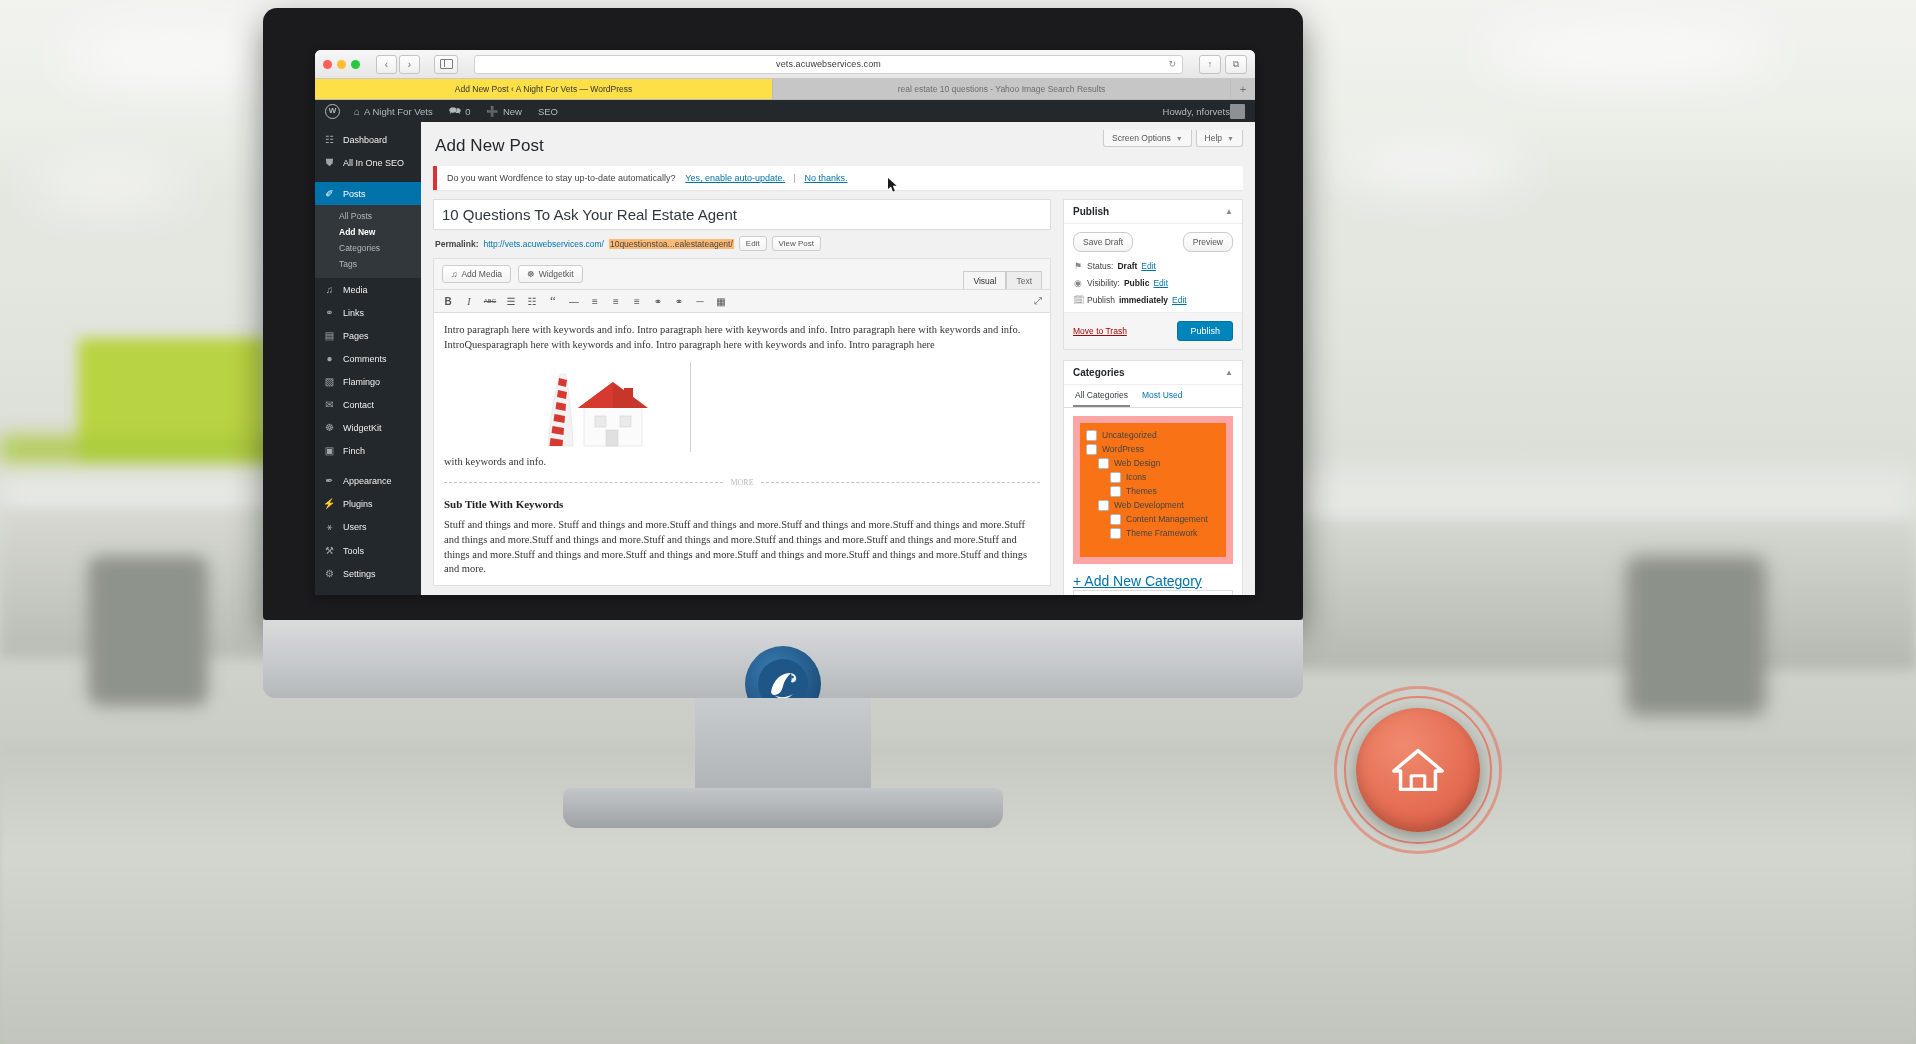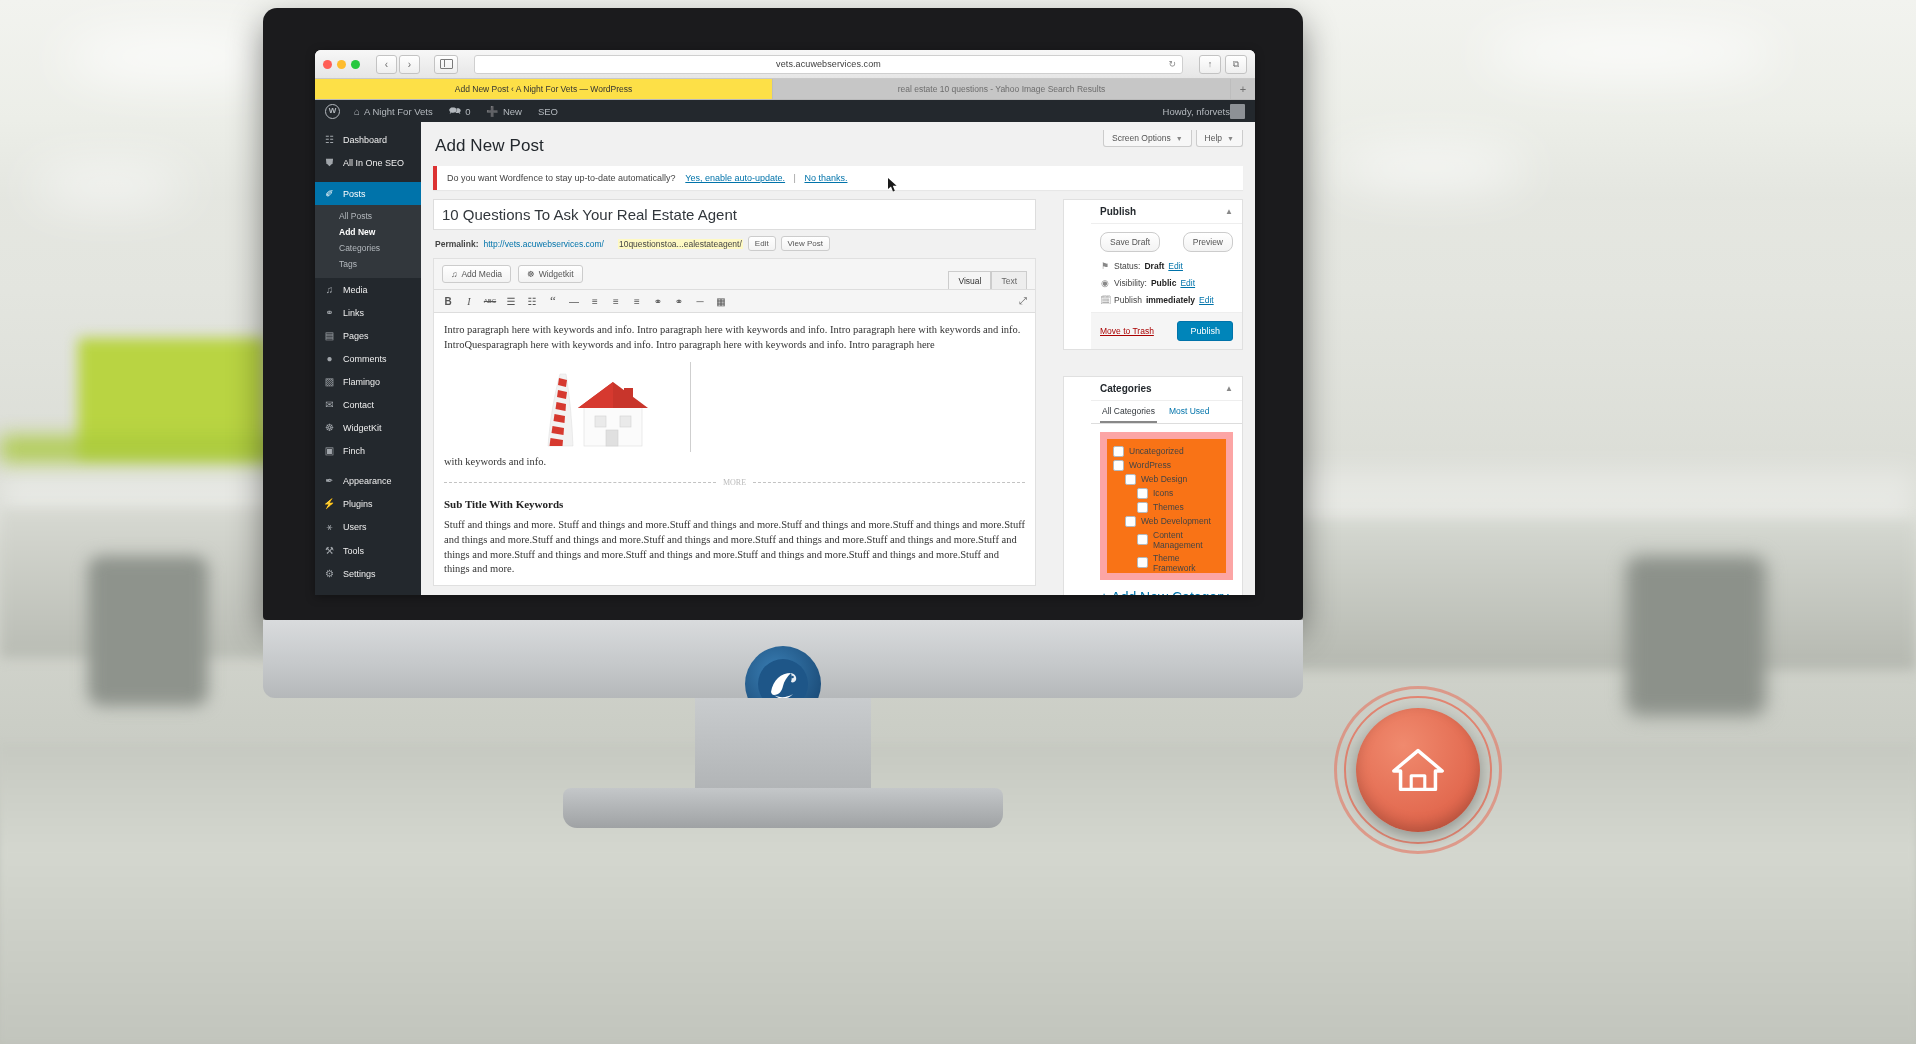--- a/index.html
+++ b/index.html
@@ -115,30 +115,30 @@
   .screen-meta{position:absolute;right:12px;top:8px;display:flex;gap:4px;}
   .sm-btn{background:#f7f7f7;border:1px solid #ccc;border-top:none;border-radius:0 0 3px 3px;
     font-size:8.5px;color:#555;padding:3px 8px;display:flex;align-items:center;gap:5px;}
   .sm-btn .caret{font-size:7px;color:#888;}
   h1.page-title{font-size:17px;font-weight:400;color:#23282d;margin:4px 0 10px 2px;letter-spacing:.1px;}
   .notice{background:#fff;border-left:4px solid #dc3232;padding:7px 10px;font-size:9px;color:#444;
     margin-bottom:9px;box-shadow:0 1px 1px rgba(0,0,0,.04);}
   .notice a{color:#0073aa;text-decoration:underline;}
   .notice .sep{color:#999;padding:0 6px;}
 
-  .edit-wrap{display:flex;gap:27px;}
+  .edit-wrap{display:flex;gap:12px;}
   .edit-col{flex:1;min-width:0;}
   .side-col{width:180px;flex-shrink:0;}
 
   .title-input{width:100%;box-sizing:border-box;background:#fff;border:1px solid #ddd;
     font-size:15px;color:#32373c;padding:6px 8px;font-family:"Liberation Sans",sans-serif;}
   .permalink{font-size:8.5px;color:#666;padding:6px 2px 7px 2px;display:flex;align-items:center;gap:5px;flex-wrap:nowrap;}
   .permalink b{color:#444;font-weight:bold;}
   .permalink .plink{color:#0073aa;}
-  .permalink .slug{background:#fef9c3;color:#444;padding:0 1px;margin-left:9px;}
+  .permalink .slug{background:#fdba74;color:#444;padding:0 1px;}
   .mini-btn{border:1px solid #ccc;background:linear-gradient(180deg,#fff,#f3f3f3);border-radius:3px;
     font-size:8px;color:#555;padding:2px 6px;}
 
   .editor-box{background:#f5f5f5;border:1px solid #e0e0e0;}
   .media-row{padding:6px 8px;display:flex;gap:7px;align-items:center;position:relative;}
   .media-btn{border:1px solid #ccc;background:linear-gradient(180deg,#fff,#f2f2f2);border-radius:3px;
     font-size:8.5px;color:#555;padding:3px 8px;display:flex;align-items:center;gap:4px;}
   .tabs-vt{position:absolute;right:8px;bottom:-1px;display:flex;}
   .vt{font-size:8.5px;padding:4px 9px;border:1px solid #ccc;border-bottom:none;color:#666;background:#ededed;}
   .vt.active{background:#f5f5f5;color:#333;}
@@ -151,21 +151,21 @@
     font-family:"Liberation Serif",serif;font-size:10.5px;color:#333;line-height:1.42;}
   .content-area p{margin:0 0 7px 0;}
   .house-wrap{position:relative;height:95px;}
   .house-img{position:absolute;left:96px;top:0;width:124px;height:92px;}
   .vbar{position:absolute;left:246px;top:2px;width:1px;height:90px;background:#cfcfcf;}
   .more-line{display:flex;align-items:center;gap:7px;color:#bbb;font-size:8px;margin:6px 0 9px 0;}
   .more-line .dash{flex:1;border-top:1px dashed #c3c3c3;}
   h3.subtitle{font-family:"Liberation Serif",serif;font-size:11px;font-weight:bold;color:#222;margin:0 0 5px 0;}
 
   
-  .box{background:#fff;border:1px solid #e0e0e0;margin-bottom:26px;padding-left:27px;}
+  .box{background:#fff;border:1px solid #e0e0e0;margin-bottom:10px;}
   .box-head{display:flex;align-items:center;justify-content:space-between;
     padding:6px 9px;border-bottom:1px solid #eee;}
   .box-head h2{font-size:10px;margin:0;color:#23282d;font-weight:bold;}
   .box-head .toggle{color:#888;font-size:8px;}
   .box-body{padding:8px 9px;}
   .pub-row1{display:flex;justify-content:space-between;align-items:center;margin-bottom:9px;}
   .btn-sec{border:1px solid #ccc;background:linear-gradient(180deg,#fff,#f3f3f3);border-radius:8px;
     font-size:8.5px;color:#555;padding:4px 9px;}
   .pub-line{font-size:8.5px;color:#444;display:flex;align-items:center;gap:4px;margin-bottom:7px;}
   .pub-line .dico{color:#888;font-size:9px;width:10px;display:inline-block;text-align:center;}

